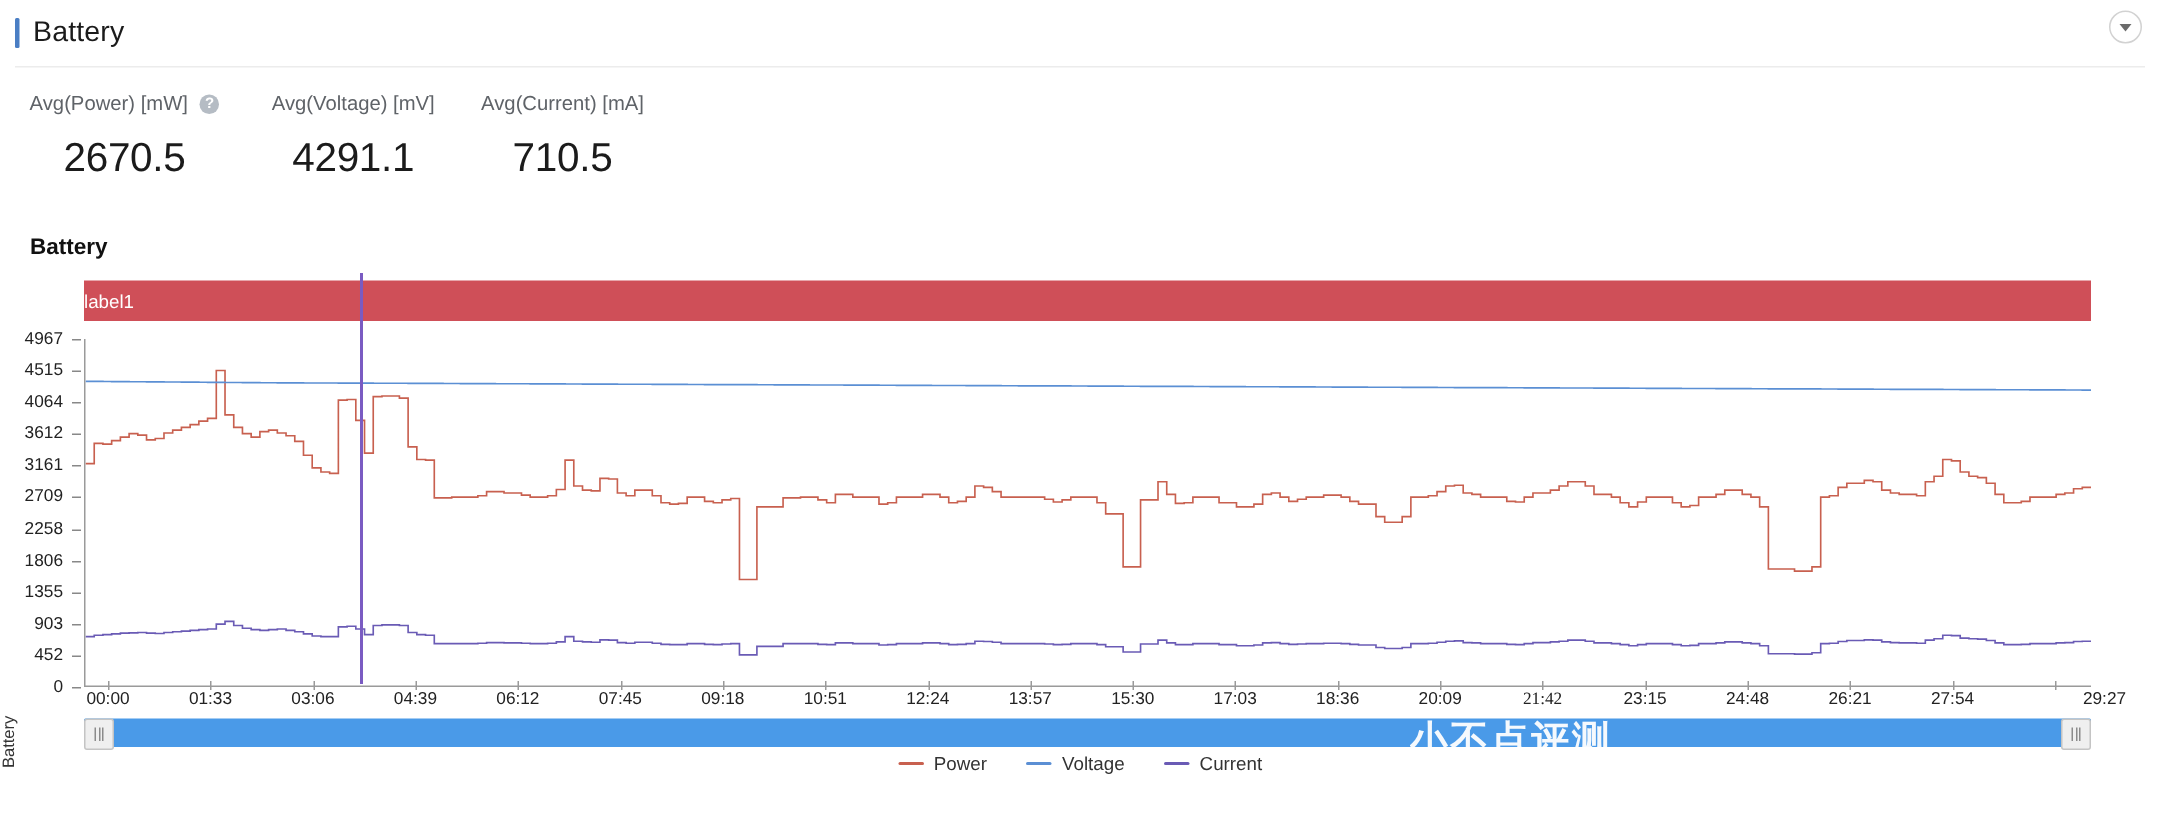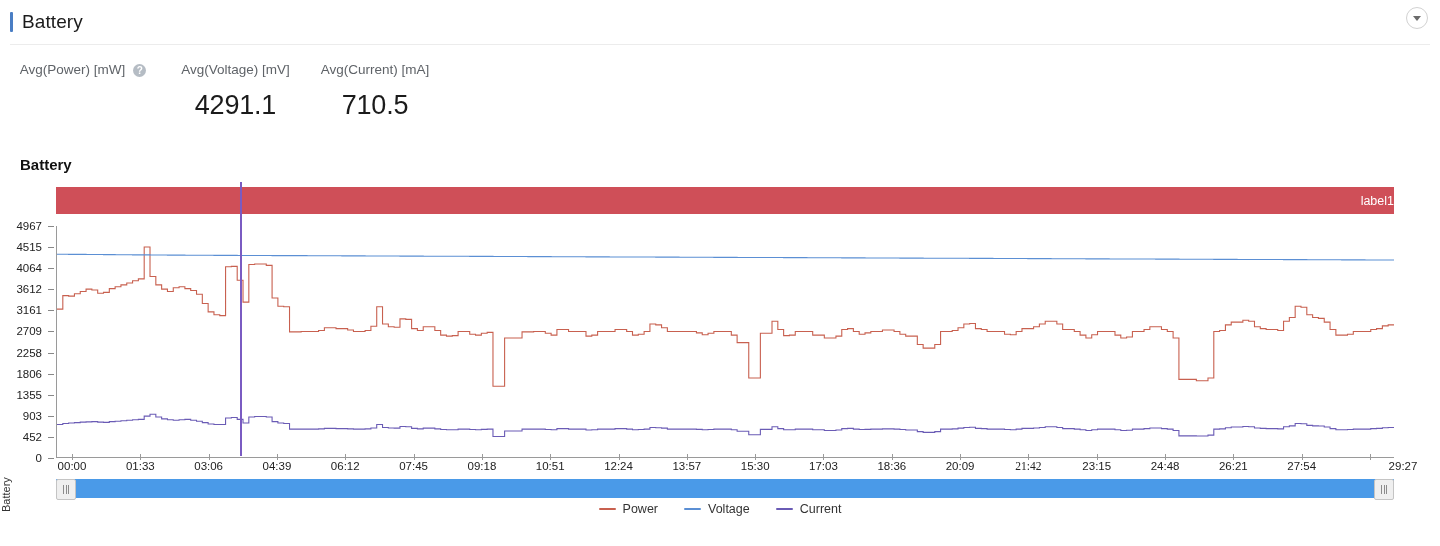--- a/index.html
+++ b/index.html
@@ -75,21 +75,21 @@
     position: absolute; left: 20px; top: 156px;
     font-size: 15px; font-weight: 700; color: #111;
   }
   .chart-area {
     position: absolute; left: 0; top: 182px;
     width: 1440px; height: 320px;
   }
   .label-bar {
     position: absolute; left: 56px; top: 5px;
     width: 1338px; height: 27px; background: #cf4f58;
-    display: flex; align-items: center; justify-content: flex-end;
+    display: flex; align-items: center; justify-content: flex-start;
     color: #fff; font-size: 12.5px; cursor: pointer;
   }
   .axis-title {
     position: absolute; left: 0px; top: 330px;
     font-size: 11px; color: #333;
     transform-origin: left top;
     transform: rotate(-90deg);
     white-space: nowrap;
   }
   .y-labels {
@@ -191,20 +191,21 @@
     <span class="chev"></span>
   </div>
   <div class="header-rule"></div>
 
   <div class="stats">
     <div class="stat">
       <div class="stat-label">
         <span>Avg(Power) [mW]</span>
         <span class="help-icon">?</span>
       </div>
+      <div class="stat-value">2670.5</div>
     </div>
     <div class="stat">
       <div class="stat-label">
         <span>Avg(Voltage) [mV]</span>
       </div>
       <div class="stat-value">4291.1</div>
     </div>
     <div class="stat">
       <div class="stat-label">
         <span>Avg(Current) [mA]</span>
@@ -310,20 +311,21 @@
       <span class="grip-line"></span>
       <span class="grip-line"></span>
       <span class="grip-line"></span>
     </div>
     <div class="scroll-handle right">
       <span class="grip-line"></span>
       <span class="grip-line"></span>
       <span class="grip-line"></span>
     </div>
   </div>
+  <div class="watermark">小不点评测</div>
 
   <div class="legend">
     <div class="legend-item">
       <span class="legend-swatch" id="sw-0" style="background: rgb(200, 96, 79);"></span>
       <span>Power</span>
     </div>
     <div class="legend-item">
       <span class="legend-swatch" id="sw-1" style="background: rgb(91, 143, 212);"></span>
       <span>Voltage</span>
     </div>

